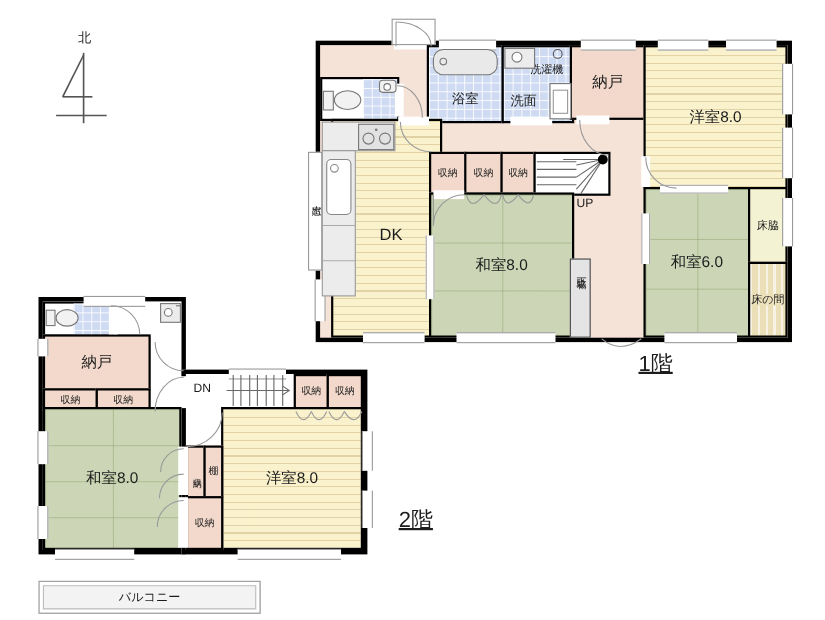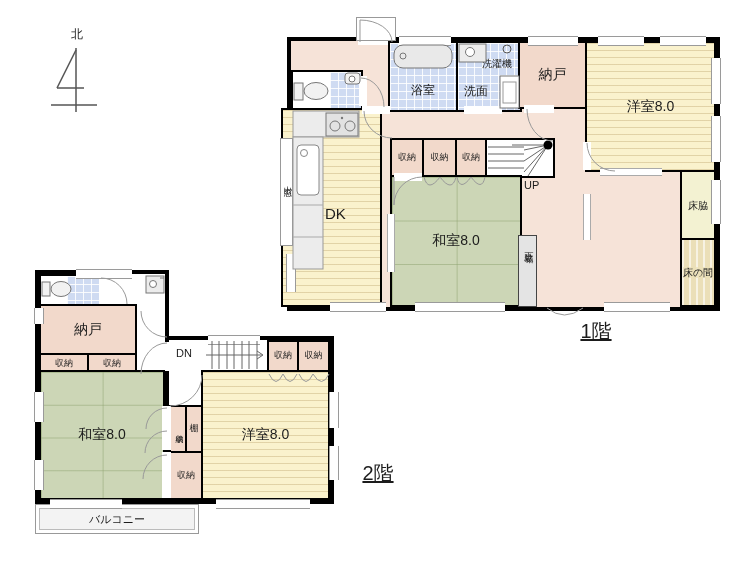--- a/index.html
+++ b/index.html
@@ -75,21 +75,21 @@
   <div class="room tileblue" style="left:456px; top:41px; width:66px; height:71px;">
     <div class="lbl lbl-mid" style="left:6px; top:42px;">洗面</div>
     <div class="lbl" style="left:24px; top:15px; font-size:10px;">洗濯機</div>
   </div>
   <div class="room closet" style="left:518px; top:41px; width:69px; height:68px;">
     <div class="lbl lbl-room inlbl">納戸</div>
   </div>
   <div class="room flooring" style="left:585px; top:41px; width:131px; height:131px;">
     <div class="lbl lbl-room inlbl">洋室8.0</div>
   </div>
-  <div class="room flooring" style="left:281px; top:108px; width:101px; height:199px;text-decoration:underline;">
+  <div class="room flooring" style="left:301px; top:108px; width:101px; height:199px;text-decoration:underline;">
     <div class="lbl" style="left:42px; top:96px; font-size:15px;">DK</div>
   </div>
 
   <div class="abs" style="left:280px; top:138px; width:13px; height:108px; background:#fff; border:1px solid #999;">
     <div class="lbl lbl-sm vtext" style="left:1px; top:40px;">出窓</div>
   </div>
 
   <div class="room closet" style="left:390px; top:138px; width:34px; height:39px;">
     <div class="lbl lbl-sm inlbl">収納</div>
   </div>
@@ -98,20 +98,23 @@
   </div>
   <div class="room closet" style="left:455px; top:138px; width:32px; height:39px;">
     <div class="lbl lbl-sm inlbl">収納</div>
   </div>
 
   <div class="room whitefill" style="left:485px; top:138px; width:70px; height:40px;"></div>
   <div class="lbl" style="left:524px; top:179px; font-size:11px;">UP</div>
 
   <div class="room tatami" style="left:390px; top:175px; width:132px; height:132px;">
     <div class="lbl lbl-room inlbl">和室8.0</div>
+  </div>
+  <div class="room tatami" style="left:585px; top:170px; width:97px; height:137px;">
+    <div class="lbl lbl-room inlbl">和室6.0</div>
   </div>
   <div class="room tokowaki" style="left:680px; top:170px; width:36px; height:70px;">
     <div class="lbl inlbl" style="font-size:10px;">床脇</div>
   </div>
   <div class="room tokonoma" style="left:680px; top:238px; width:36px; height:69px;">
     <div class="lbl inlbl" style="font-size:10px; background:rgba(235,223,184,.7);">床の間</div>
   </div>
 
   <div class="abs" style="left:518px; top:235px; width:19px; height:72px; background:#e4e4e4; border:1px solid #444;">
     <div class="lbl lbl-sm vtext" style="left:4px; top:9px;">下駄箱</div>
@@ -174,21 +177,21 @@
     <div class="lbl vtext" style="position:static; font-size:8px;">収納</div>
   </div>
   <div class="room closet" style="left:185px; top:405px; width:18px; height:48px;">
     <div class="lbl lbl-sm inlbl">棚</div>
   </div>
   <div class="room closet" style="left:169px; top:451px; width:34px; height:49px;">
     <div class="lbl lbl-sm inlbl">収納</div>
   </div>
   <div class="lbl" style="left:176px; top:347px; font-size:11px;">DN</div>
 
-  <div class="abs balcony" style="left:35px; top:504px; width:164px; height:30px;">
+  <div class="abs balcony" style="left:35px; top:528px; width:202px; height:30px;">
     <div class="lbl" style="left:0; top:8px; width:100%; font-size:11px;">バルコニー</div>
   </div>
 
   <div class="patch" style="left:99px; top:278px; width:8px; height:26px;"></div>
   <div class="patch" style="left:162px; top:406px; width:9px; height:44px;"></div>
   <div class="patch" style="left:162px; top:452px; width:9px; height:46px;"></div>
 
   <div class="win-h" style="left:76px; top:269px; width:56px;"></div>
   <div class="win-v" style="left:34px; top:308px; height:16px;"></div>
   <div class="win-v" style="left:34px; top:392px; height:30px;"></div>

